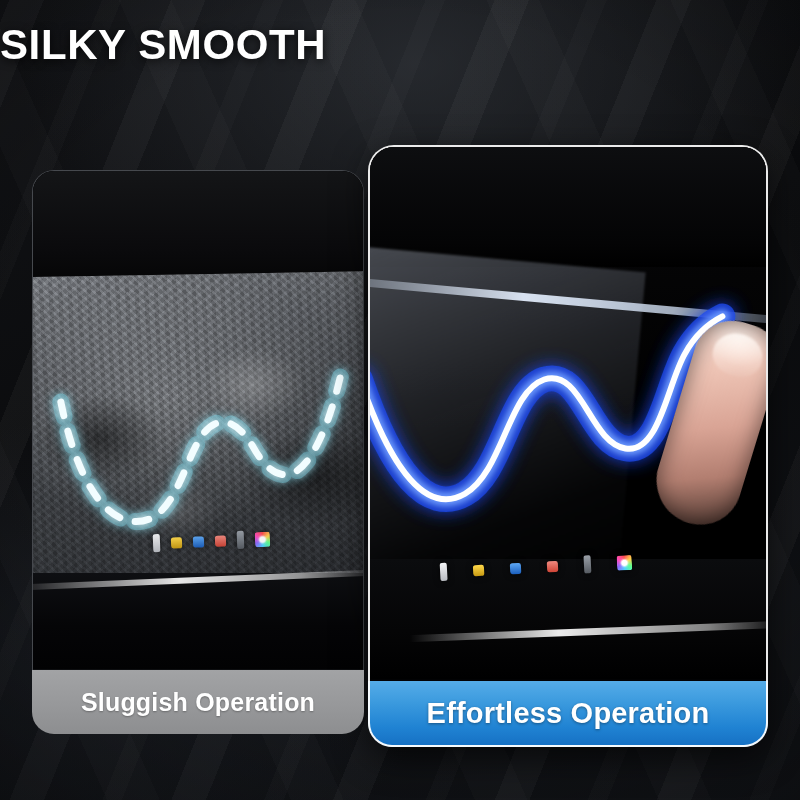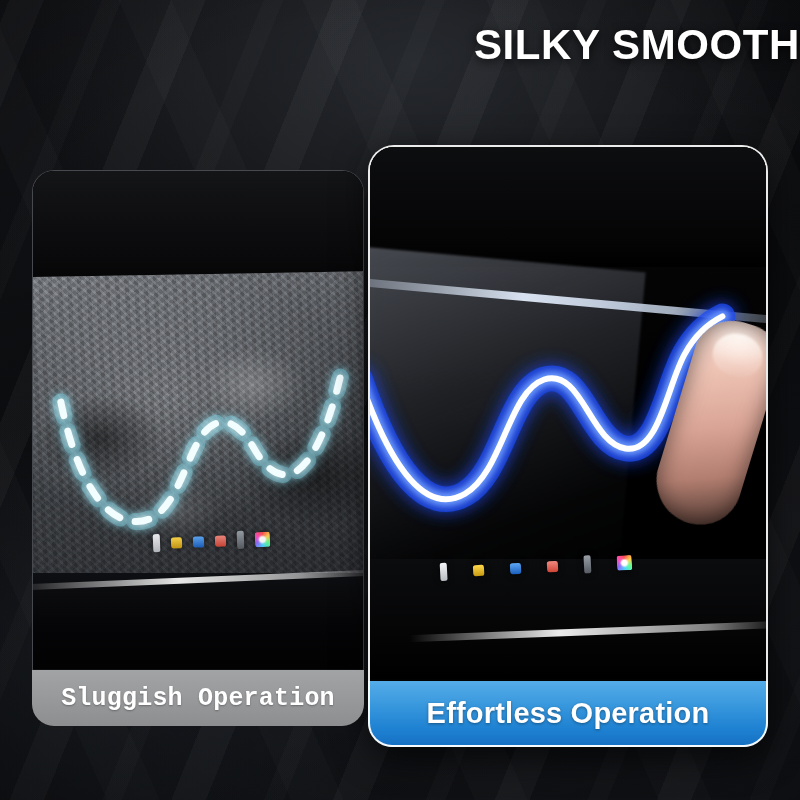--- a/index.html
+++ b/index.html
@@ -50,21 +50,21 @@
   }
   .bg-vignette {
     position:absolute; inset:0;
     background:radial-gradient(ellipse 105% 95% at 50% 46%, rgba(0,0,0,0) 46%, rgba(0,0,0,.55) 100%);
     pointer-events:none;
   }
 
   
   .headline {
     position:absolute; top:22px; left:0; width:800px;
-    text-align:right;
+    text-align:left;
     z-index:30;
     color:#ffffff;
     font-weight:900;
     font-size:42px;
     line-height:46px;
     letter-spacing:0.6px;
     text-transform:uppercase;
     font-stretch:condensed;
     text-shadow:0 2px 10px rgba(0,0,0,.75);
   }
@@ -231,27 +231,26 @@
   
   .caption {
     position:absolute;
     display:flex; align-items:center; justify-content:center;
     font-weight:700;
     color:#ffffff;
     white-space:nowrap;
     z-index:25;
   }
   .caption-left {
-    left:32px; top:670px; width:332px; height:56px;
+    left:32px; top:670px; width:332px; height:64px;
     background:linear-gradient(180deg,#a2a3a5 0%, #97989a 55%, #8d8e90 100%);
     border-radius:0 0 22px 22px;
     font-size:25px;
     letter-spacing:.2px;
     text-shadow:0 1px 2px rgba(0,0,0,.30);
-    font-family:Liberation Mono, monospace;
   }
   .caption-right {
     left:368px; top:681px; width:400px; height:66px;
     background:linear-gradient(180deg,#55ace8 0%, #3b9ade 34%, #2083d3 72%, #1671c4 100%);
     border-radius:0 0 24px 24px;
     border:2px solid rgba(255,255,255,.95);
     border-top:none;
     font-size:29px;
     letter-spacing:.2px;
     text-shadow:0 1px 3px rgba(0,0,0,.38);

